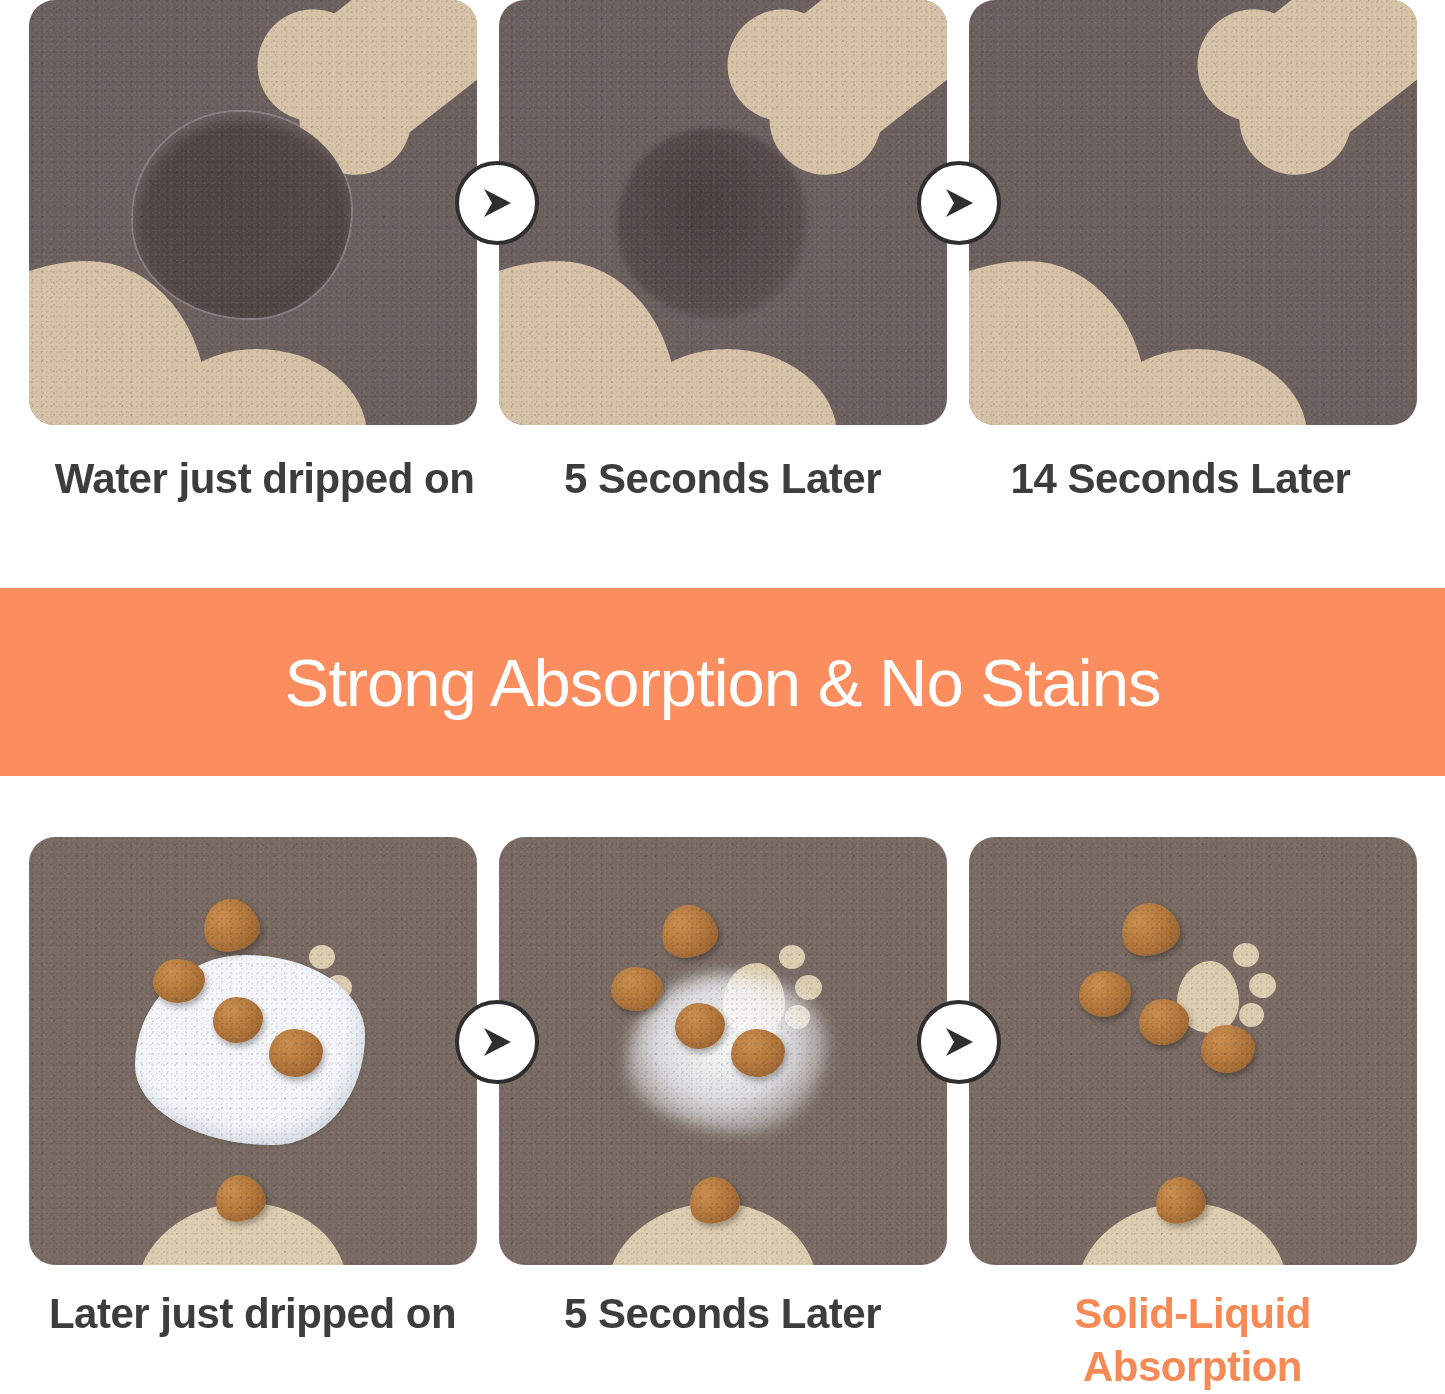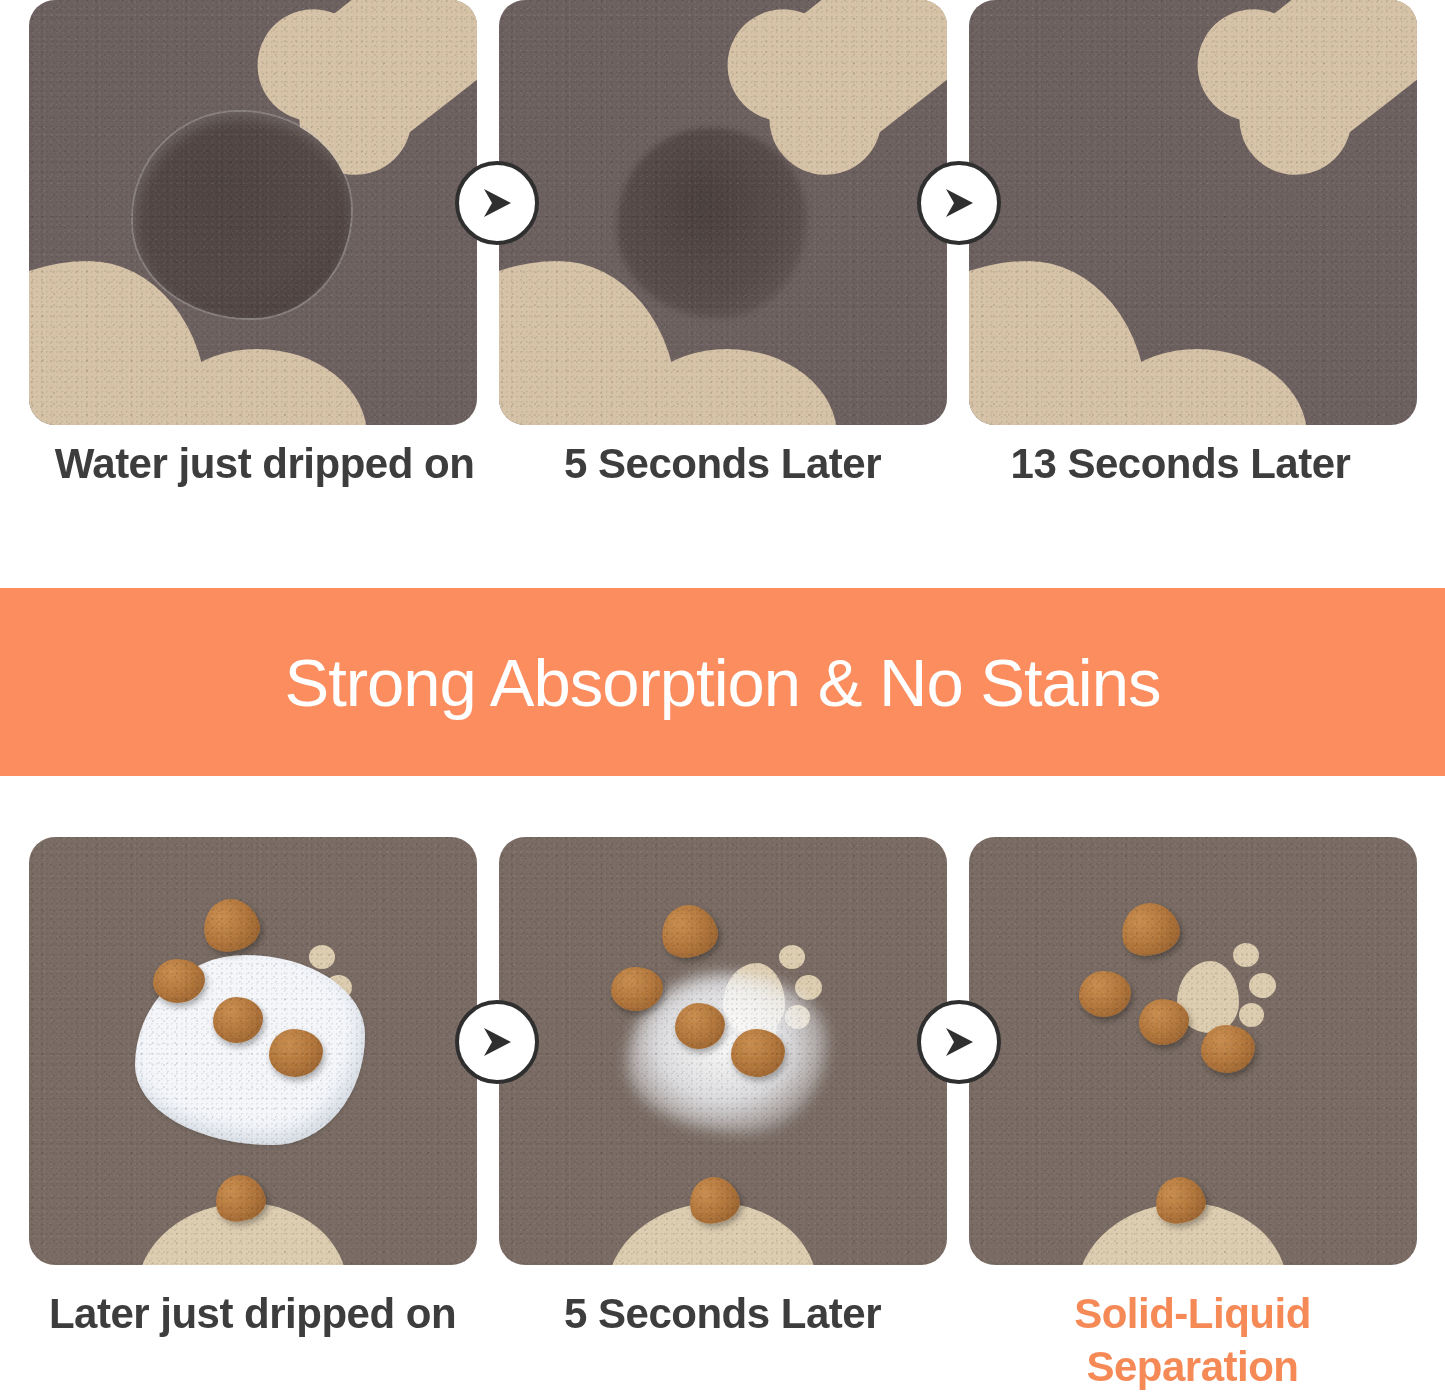--- a/index.html
+++ b/index.html
@@ -159,21 +159,21 @@
   .ar-top-1    { left:455px;  top:161px; }
   .ar-top-2    { left:917px;  top:161px; }
   .ar-bot-1    { left:455px;  top:1000px; }
   .ar-bot-2    { left:917px;  top:1000px; }
 
   
   .captions {
     position:absolute; left:0; width:1445px;
     display:flex; justify-content:center; gap:22px;
   }
-  .cap-top    { top:438px;gap:10px; }
+  .cap-top    { top:453px;gap:10px; }
   .cap-bottom { top:1288px; }
 
   .caption {
     width:448px;
     text-align:center;
     font-size:42px;
     font-weight:bold;
     line-height:1.25;
     letter-spacing:-0.5px;
     color:#3d3d3d;
@@ -255,21 +255,21 @@
   </div>
   <div class="arrow-badge ar-top-2">
     <svg width="44" height="44" viewBox="0 0 44 44" aria-hidden="true">
       <path d="M9 8 L36 22 L9 36 L17 22 Z" fill="#2f2f2f"></path>
     </svg>
   </div>
 
   <div class="captions cap-top">
     <div class="caption">Water just dripped on</div>
     <div class="caption">5 Seconds Later</div>
-    <div class="caption">13 Seconds Later</div>
+    <div class="caption">14 Seconds Later</div>
   </div>
 
   <div class="banner">
     <div class="banner-text">Strong Absorption &amp; No Stains</div>
   </div>
 
   <div class="row row-bottom">
 
     <div class="tile-wrap">
       <div class="tile mat-paw">
@@ -335,16 +335,16 @@
   </div>
   <div class="arrow-badge ar-bot-2">
     <svg width="44" height="44" viewBox="0 0 44 44" aria-hidden="true">
       <path d="M9 8 L36 22 L9 36 L17 22 Z" fill="#2f2f2f"></path>
     </svg>
   </div>
 
   <div class="captions cap-bottom">
     <div class="caption">Later just dripped on</div>
     <div class="caption">5 Seconds Later</div>
-    <div class="caption accent">Solid-Liquid Separation</div>
+    <div class="caption accent">Solid-Liquid Absorption</div>
   </div>
 
 </div>
 
 </body></html>

